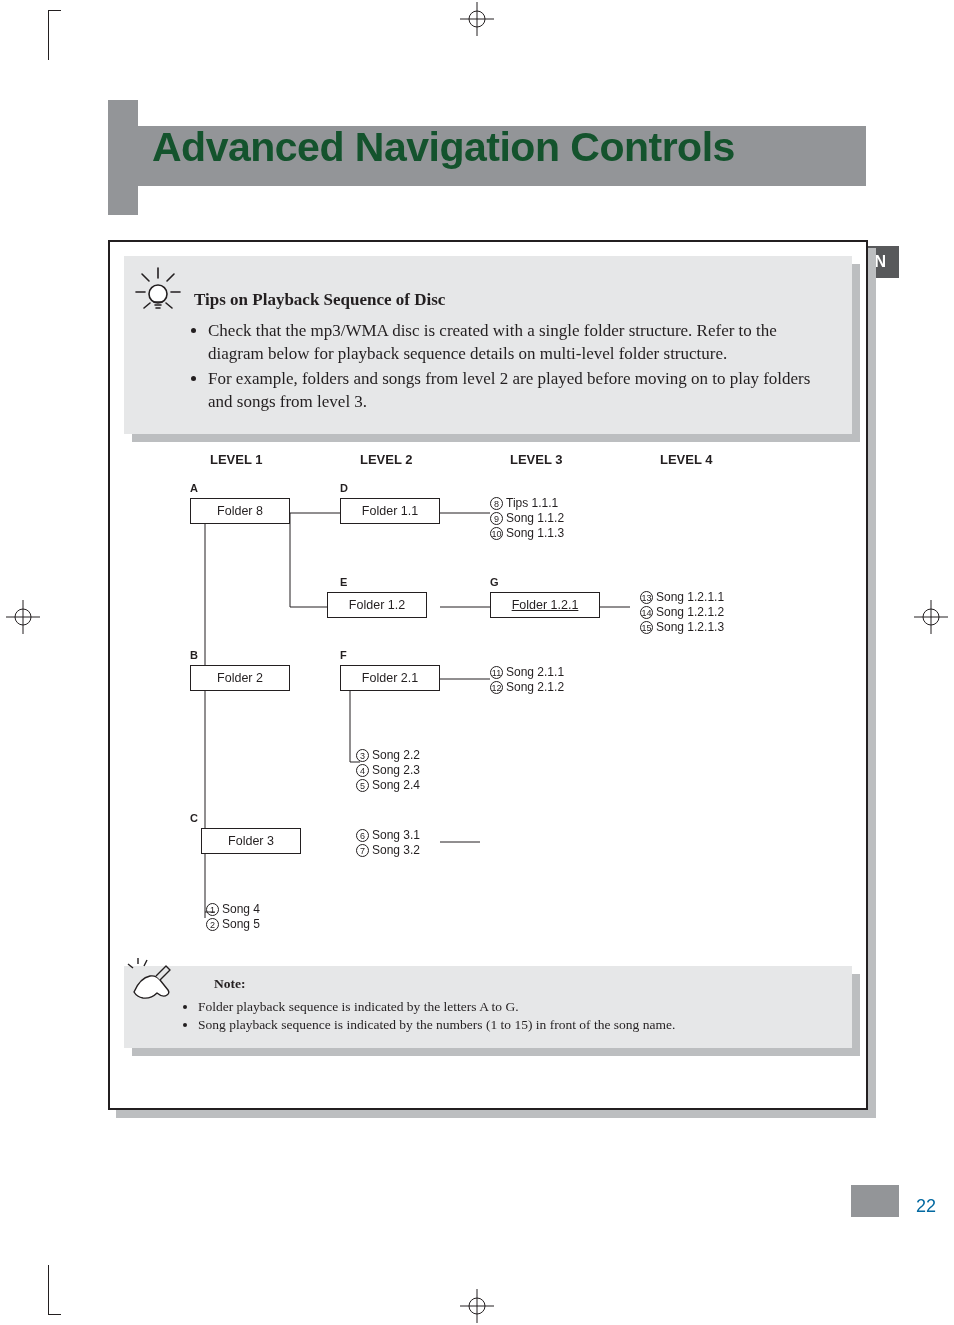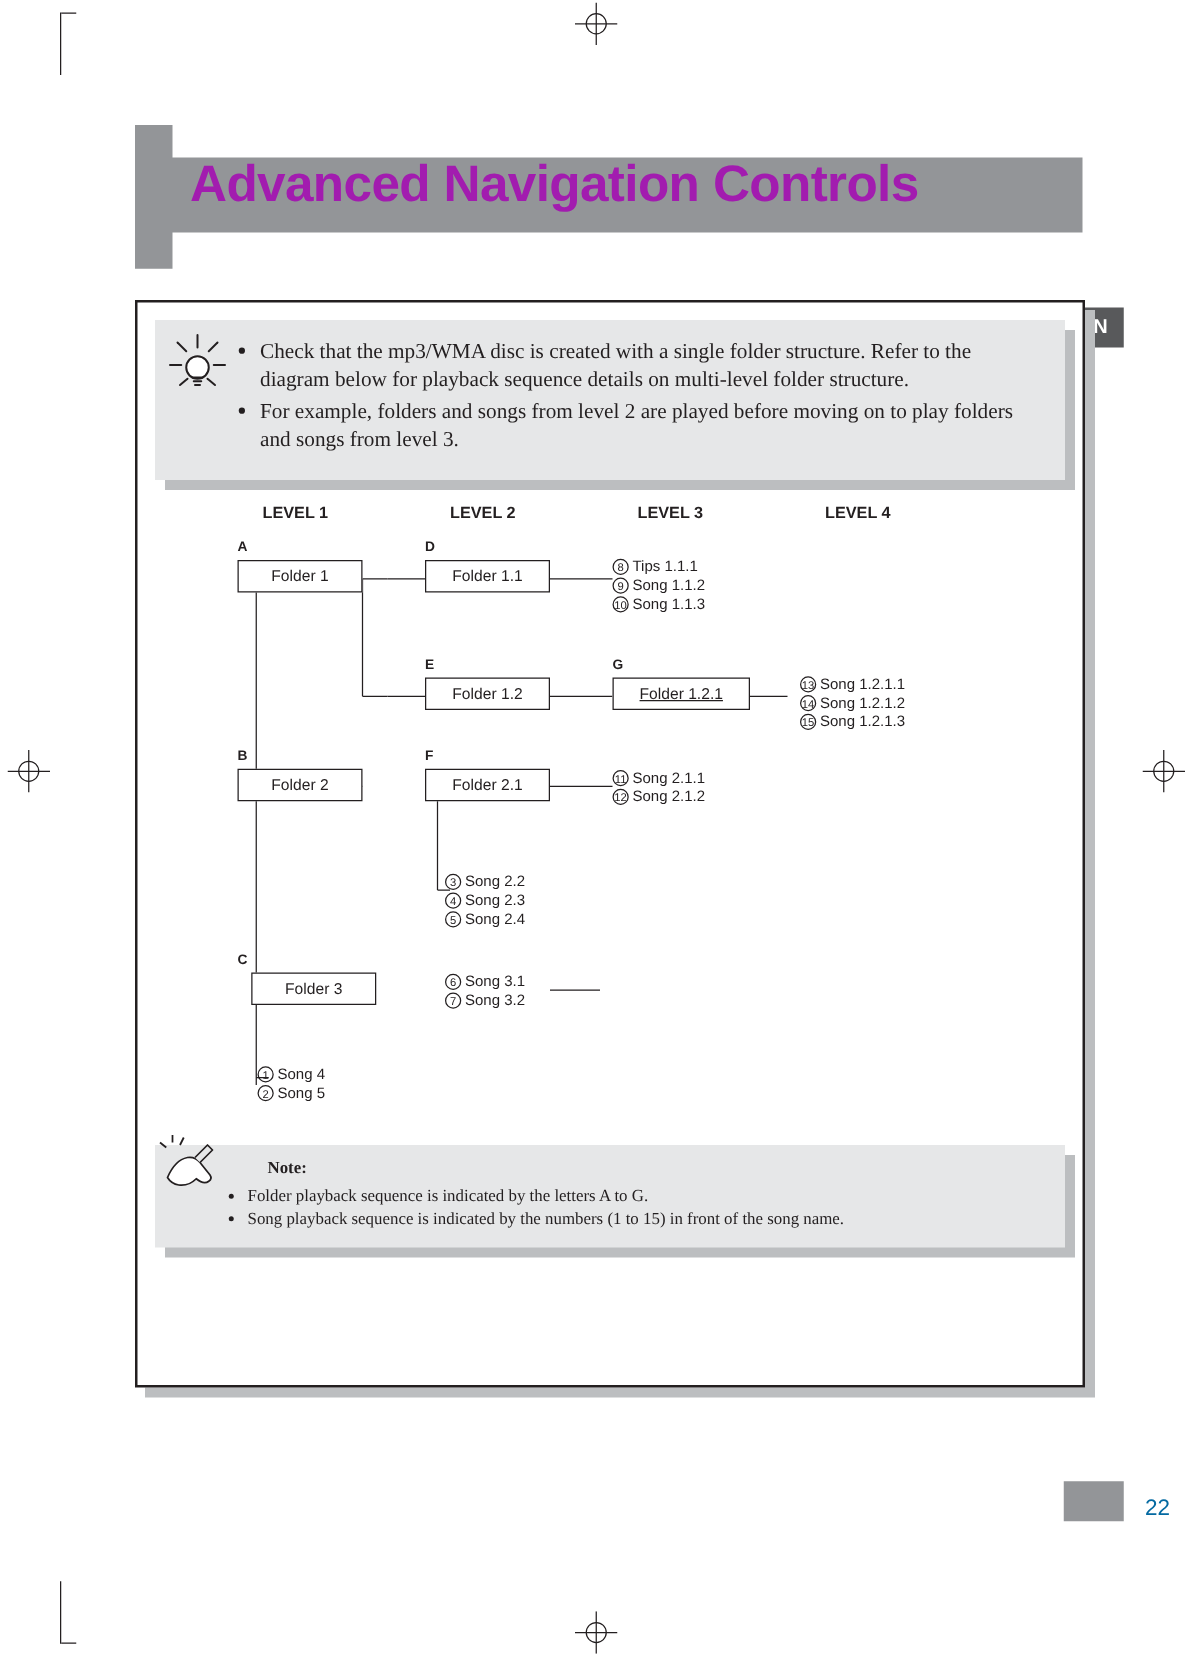--- a/index.html
+++ b/index.html
@@ -13,21 +13,21 @@
 
   .reg-top,.reg-bottom{position:absolute;left:50%;transform:translateX(-50%);width:34px;height:34px;}
   .reg-top{top:2px;} .reg-bottom{bottom:2px;}
   .reg-left,.reg-right{position:absolute;top:600px;width:34px;height:34px;}
   .reg-left{left:6px;} .reg-right{right:6px;}
   .reg svg{width:100%;height:100%;}
 
   .title-bar{position:absolute;left:108px;top:100px;width:758px;height:115px;}
   .title-bar .bg{position:absolute;left:0;top:26px;width:100%;height:60px;background:#939598;}
   .title-bar .tab{position:absolute;left:0;top:0;width:30px;height:115px;background:#939598;}
-  .title-bar h1{position:absolute;left:44px;top:24px;margin:0;color:#a21caf;font-weight:900;font-size:41px;letter-spacing:-0.5px;}
+  .title-bar h1{position:absolute;left:44px;top:24px;margin:0;color:#14532d;font-weight:900;font-size:41px;letter-spacing:-0.5px;}
 
   .lang-tab{position:absolute;right:55px;top:246px;width:48px;height:32px;background:#58595b;color:#fff;font-weight:700;text-align:center;line-height:32px;font-size:16px;}
 
   .content-box{position:absolute;left:108px;top:240px;width:760px;height:870px;}
   .shadow{position:absolute;left:8px;top:8px;width:100%;height:100%;background:#bcbec0;}
   .inner{position:absolute;left:0;top:0;width:100%;height:100%;border:2px solid #231f20;background:#fff;padding:10px;}
 
   .tips-box{position:relative;margin:4px 4px 18px 4px;}
   .tips-sh{position:absolute;left:8px;top:8px;right:-8px;bottom:-8px;background:#bcbec0;}
   .tips-in{position:relative;background:#e6e7e8;padding:14px 18px 18px 70px;}
@@ -109,20 +109,21 @@
                   <line x1="28" y1="6" x2="28" y2="16"></line>
                   <line x1="12" y1="12" x2="19" y2="19"></line>
                   <line x1="44" y1="12" x2="37" y2="19"></line>
                   <line x1="6" y1="30" x2="15" y2="30"></line>
                   <line x1="50" y1="30" x2="41" y2="30"></line>
                   <line x1="14" y1="46" x2="20" y2="41"></line>
                   <line x1="42" y1="46" x2="36" y2="41"></line>
                 </g>
               </svg>
           </div>
+          <div class="tips-title">Tips on Playback Sequence of Disc</div>
           <ul class="tips-ul">
             <li>Check that the mp3/WMA disc is created with a single folder structure. Refer to the diagram below for playback sequence details on multi-level folder structure.</li>
             <li>For example, folders and songs from level 2 are played before moving on to play folders and songs from level 3.</li>
           </ul>
         </div>
       </div>
 
       <div class="diagram">
         <div class="lvl-head" style="left:60px">LEVEL 1</div>
         <div class="lvl-head" style="left:210px">LEVEL 2</div>
@@ -136,31 +137,31 @@
             <path d="M140 61 H160 M140 61 V155 M140 155 H160"></path>
             <path d="M160 61 H190 M160 155 H190"></path>
             <path d="M290 61 H330 M290 155 H330 M290 227 H330 M290 390 H330"></path>
             <path d="M190 227 H200 M200 227 V310 M200 310 H210"></path>
             <path d="M330 61 H340 M330 155 H340 M330 227 H340"></path>
             <path d="M440 155 H480"></path>
           </g>
         </svg>
 
         <div class="letter" style="left:40px;top:30px">A</div>
-        <div class="node" style="left:40px;top:46px">Folder 1</div>
+        <div class="node" style="left:40px;top:46px">Folder 8</div>
         <div class="letter" style="left:190px;top:30px">D</div>
         <div class="node" style="left:190px;top:46px">Folder 1.1</div>
         <div class="songgrp" style="left:340px;top:44px">
           <div class="row"><span class="circ">8</span><span>Tips 1.1.1</span></div>
           <div class="row"><span class="circ">9</span><span>Song 1.1.2</span></div>
           <div class="row"><span class="circ">10</span><span>Song 1.1.3</span></div>
         </div>
 
         <div class="letter" style="left:190px;top:124px">E</div>
-        <div class="node" style="left:190px;top:140px">Folder 1.2</div>
+        <div class="node" style="left:177px;top:140px">Folder 1.2</div>
         <div class="letter" style="left:340px;top:124px">G</div>
         <div class="node w120" style="left:340px;top:140px">Folder 1.2.1</div>
         <div class="songgrp" style="left:490px;top:138px">
           <div class="row"><span class="circ">13</span><span>Song 1.2.1.1</span></div>
           <div class="row"><span class="circ">14</span><span>Song 1.2.1.2</span></div>
           <div class="row"><span class="circ">15</span><span>Song 1.2.1.3</span></div>
         </div>
 
         <div class="letter" style="left:40px;top:197px">B</div>
         <div class="node" style="left:40px;top:213px">Folder 2</div>

